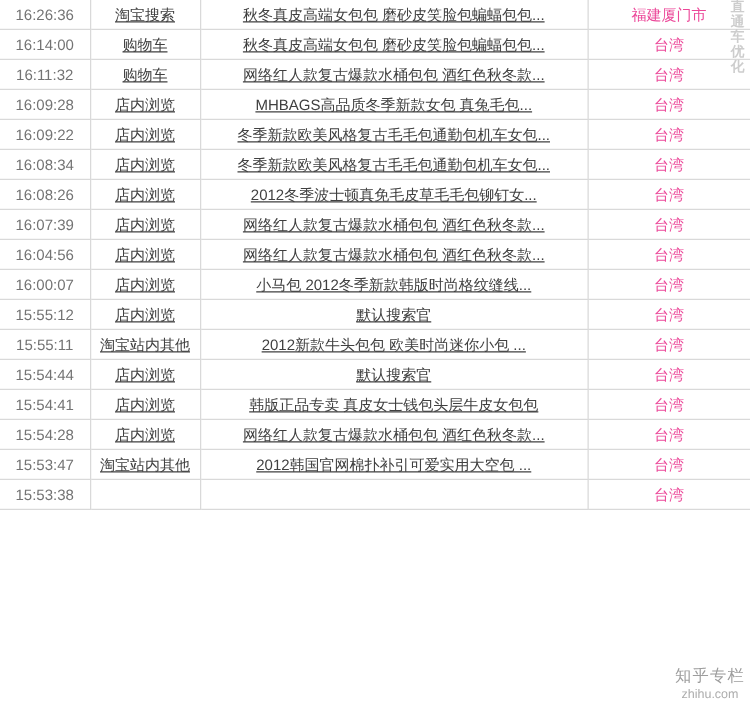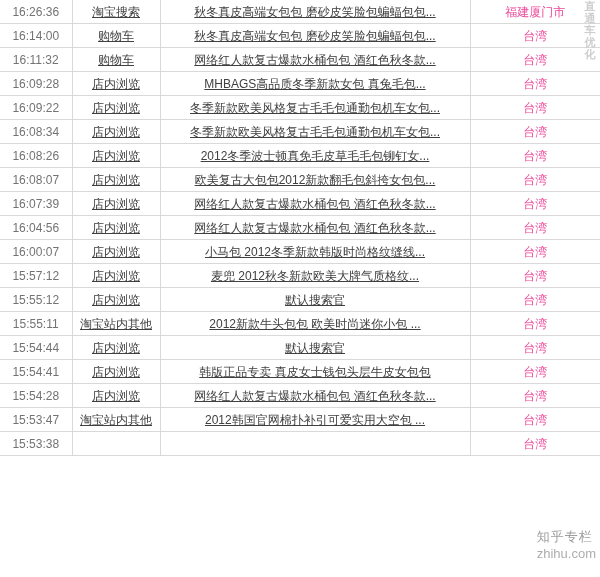--- a/index.html
+++ b/index.html
@@ -63,24 +63,24 @@
     right: 4px;
     bottom: 16px;
     font-size: 13px;
     color: #8c8c8c;
     font-family: "Liberation Sans", sans-serif;
     letter-spacing: 1px;
     opacity: 0.85;
     pointer-events: none;
   }
   .watermark .mark-sub {
-    font-size: 13px;
+    font-size: 10px;
     letter-spacing: 0;
     display: block;
-    text-align: left;
+    text-align: center;
     color: #9e9e9e;
   }
   .vert-watermark {
     position: absolute;
     right: 3px;
     top: 0px;
     width: 14px;
     font-size: 11px;
     color: #c8c8c8;
     line-height: 12px;
@@ -137,47 +137,35 @@
       <td class="keyword-cell"><a>冬季新款欧美风格复古毛毛包通勤包机车女包...</a></td>
       <td class="region-cell">台湾</td>
     </tr>
     <tr>
       <td class="time-cell">16:08:26</td>
       <td class="source-cell"><a>店内浏览</a></td>
       <td class="keyword-cell"><a>2012冬季波士顿真免毛皮草毛毛包铆钉女...</a></td>
       <td class="region-cell">台湾</td>
     </tr>
     <tr>
-      <td class="time-cell">16:08:07</td>
-      <td class="source-cell"><a>店内浏览</a></td>
-      <td class="keyword-cell"><a>欧美复古大包包2012新款翻毛包斜挎女包包...</a></td>
-      <td class="region-cell">台湾</td>
-    </tr>
-    <tr>
       <td class="time-cell">16:07:39</td>
       <td class="source-cell"><a>店内浏览</a></td>
       <td class="keyword-cell"><a>网络红人款复古爆款水桶包包 酒红色秋冬款...</a></td>
       <td class="region-cell">台湾</td>
     </tr>
     <tr>
       <td class="time-cell">16:04:56</td>
       <td class="source-cell"><a>店内浏览</a></td>
       <td class="keyword-cell"><a>网络红人款复古爆款水桶包包 酒红色秋冬款...</a></td>
       <td class="region-cell">台湾</td>
     </tr>
     <tr>
       <td class="time-cell">16:00:07</td>
       <td class="source-cell"><a>店内浏览</a></td>
       <td class="keyword-cell"><a>小马包 2012冬季新款韩版时尚格纹缝线...</a></td>
-      <td class="region-cell">台湾</td>
-    </tr>
-    <tr>
-      <td class="time-cell">15:57:12</td>
-      <td class="source-cell"><a>店内浏览</a></td>
-      <td class="keyword-cell"><a>麦兜 2012秋冬新款欧美大牌气质格纹...</a></td>
       <td class="region-cell">台湾</td>
     </tr>
     <tr>
       <td class="time-cell">15:55:12</td>
       <td class="source-cell"><a>店内浏览</a></td>
       <td class="keyword-cell"><a>默认搜索官</a></td>
       <td class="region-cell">台湾</td>
     </tr>
     <tr>
       <td class="time-cell">15:55:11</td>

